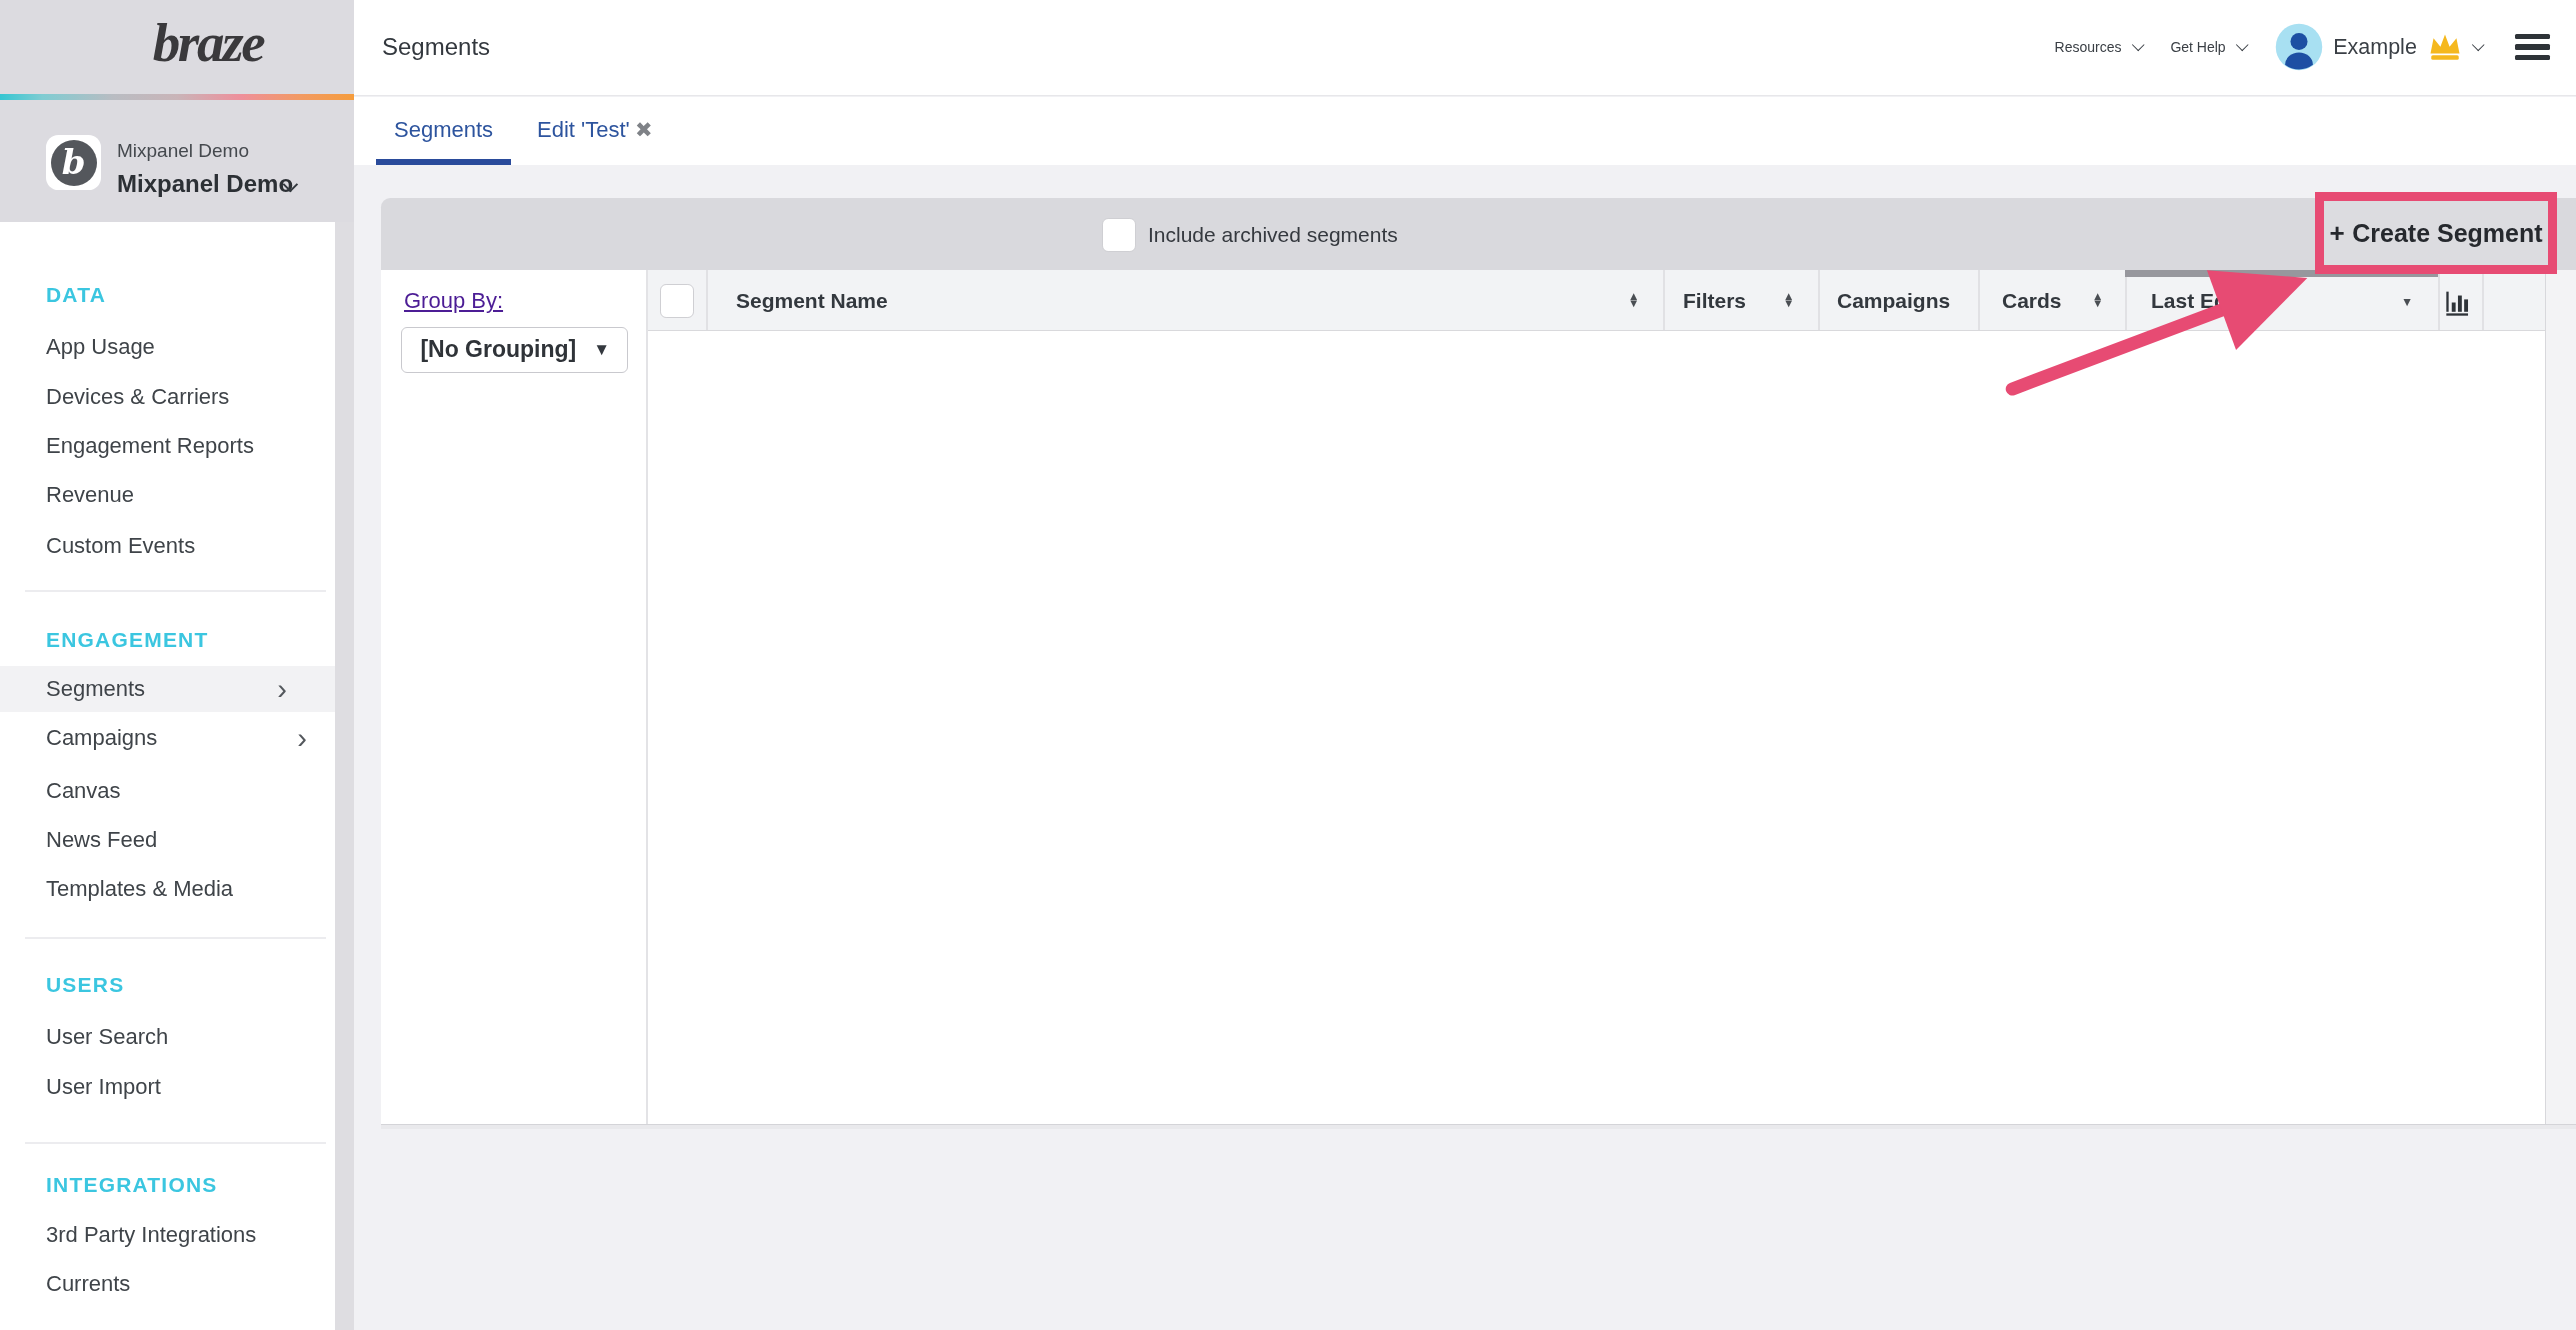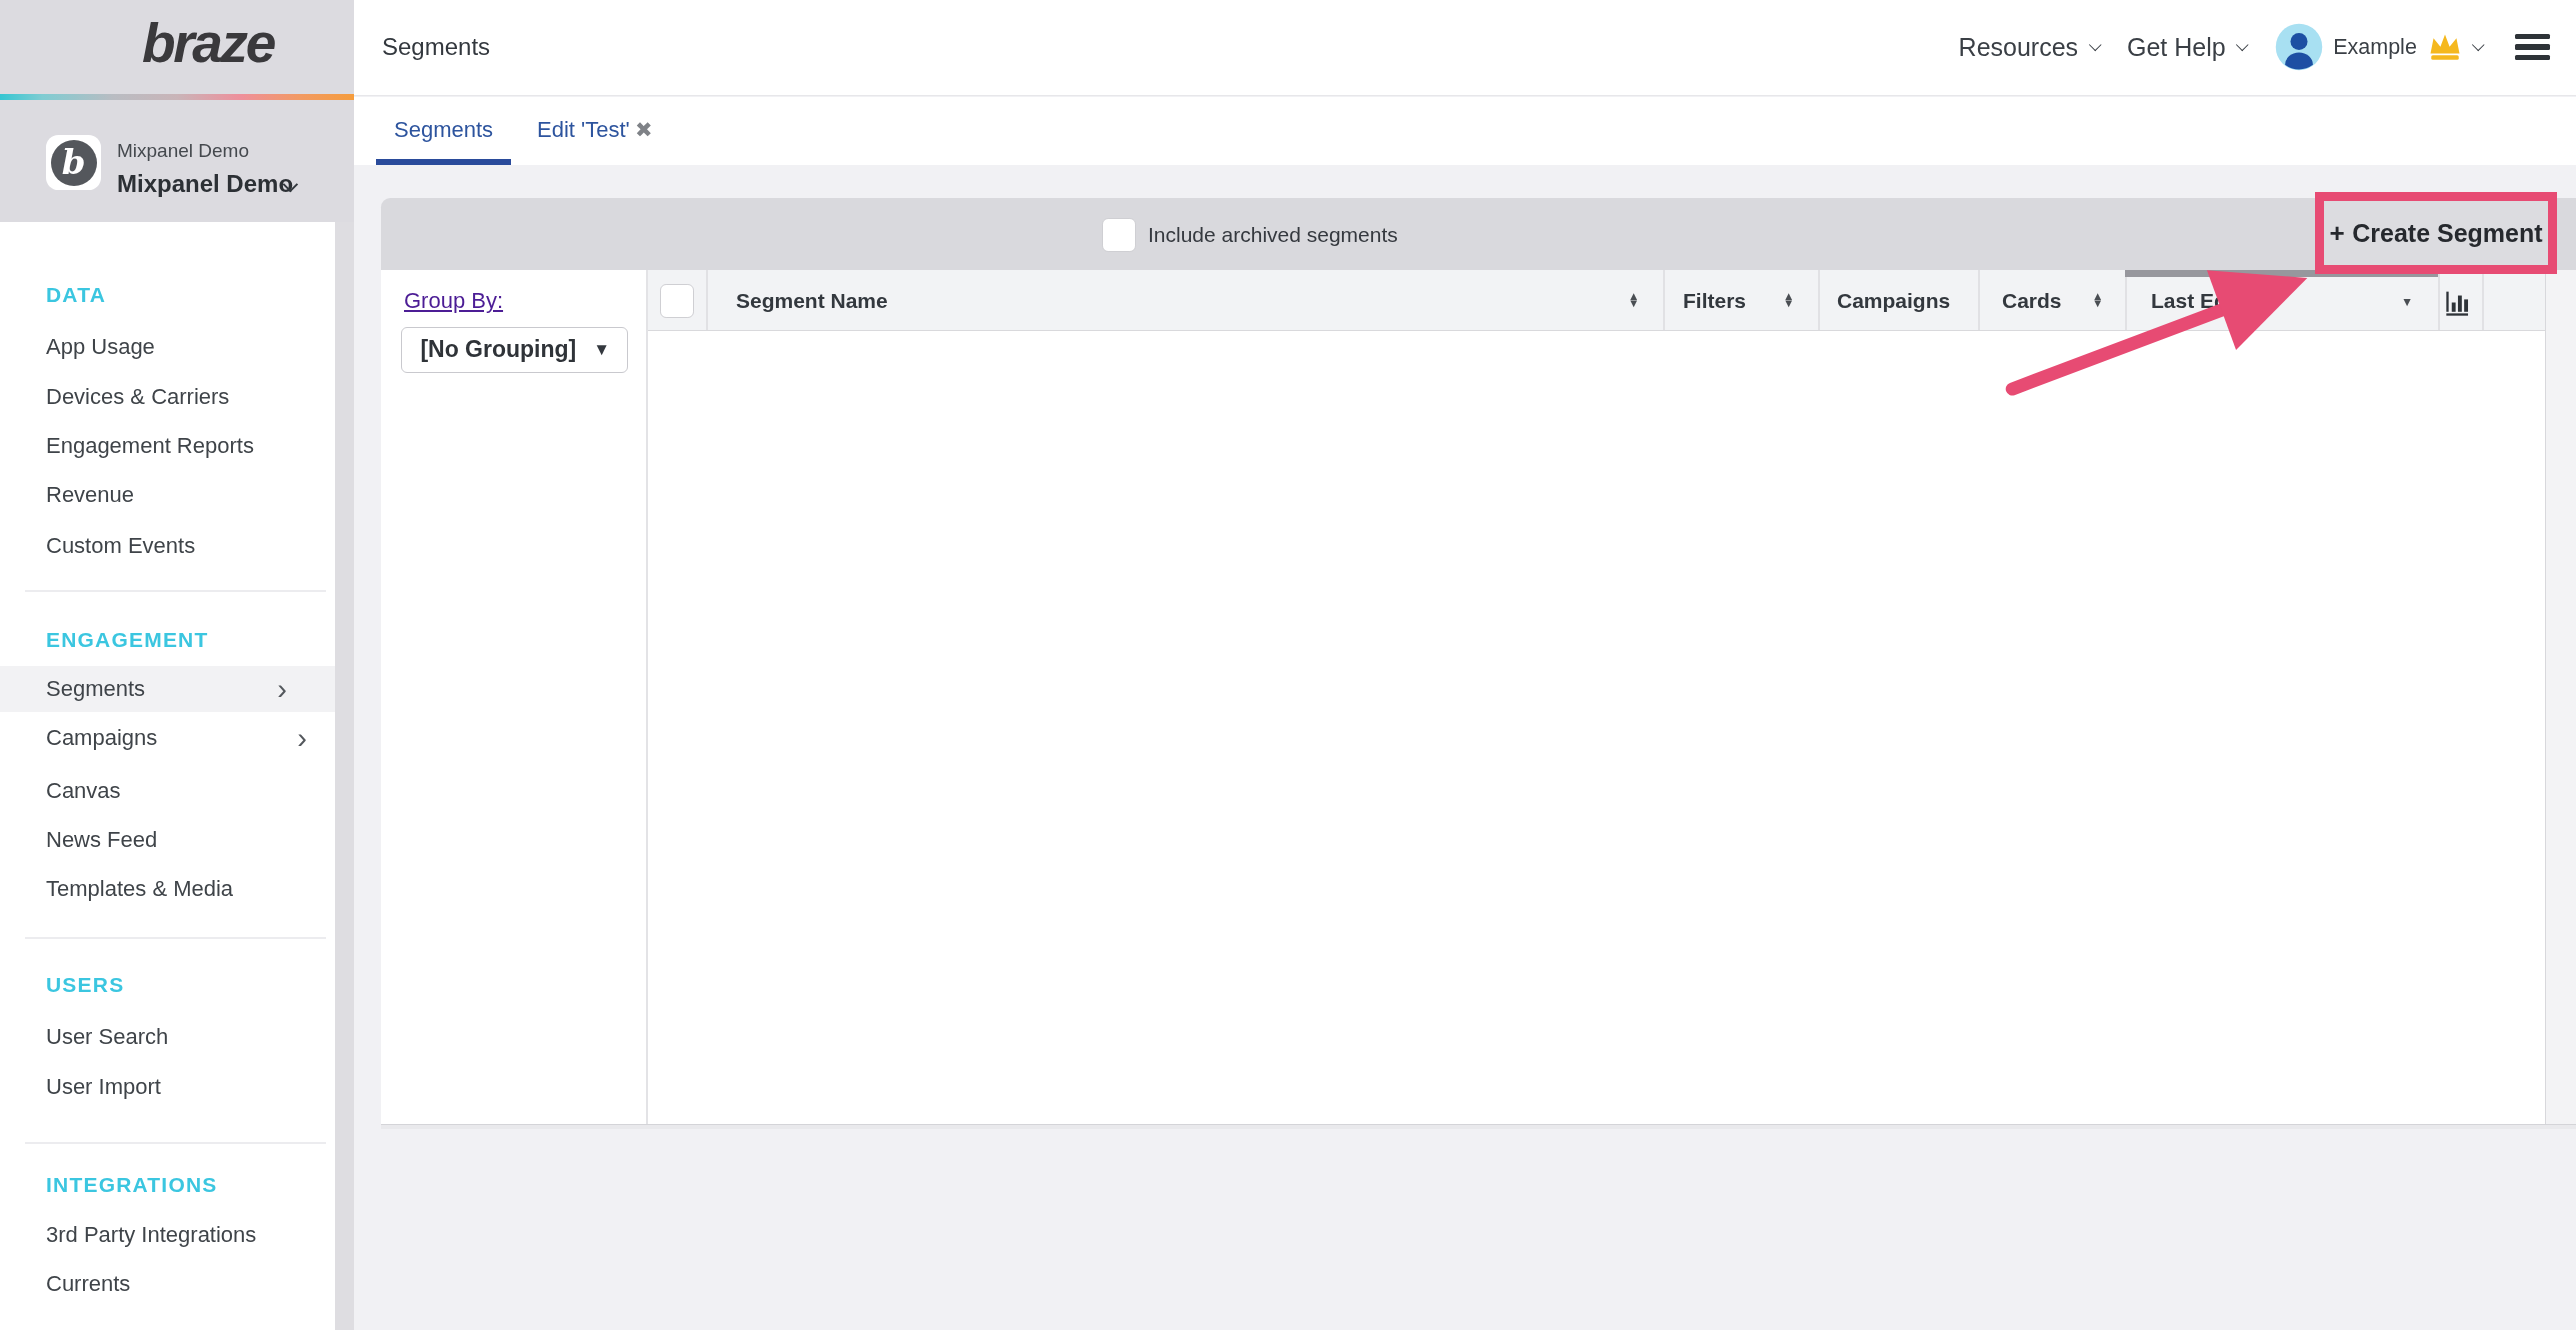--- a/index.html
+++ b/index.html
@@ -4,21 +4,21 @@
 <style>
   * { margin:0; padding:0; box-sizing:border-box; }
   html,body { width:2576px; height:1331px; overflow:hidden; }
   body { font-family:"Liberation Sans", sans-serif; background:#ffffff; color:#34393f; }
   .app { position:relative; width:2576px; height:1331px; overflow:hidden; background:#fff; }
 
   
   .sidebar { position:absolute; left:0; top:0; width:354px; height:1331px; background:#ffffff; }
   .sidebar-header { position:absolute; left:0; top:0; width:354px; height:222px; background:#dcdbe0; }
   .logo { position:absolute; left:0; top:10.7px; width:416px; text-align:center;
-          font-family:Liberation Sans, sans-serif; font-style:italic; font-weight:bold;
+          font-family:Liberation Serif, serif; font-style:italic; font-weight:bold;
           font-size:55px; color:#3a393c; letter-spacing:-2.3px; }
   .gradient-bar { position:absolute; left:0; top:94px; width:354px; height:6.1px;
           background:linear-gradient(90deg,#35c6d2 0%,#7fccd2 12%,#b9bcc2 32%,#c9b4b8 50%,#ee8f9b 68%,#f29a62 85%,#f59c3c 100%); }
   .ws-icon { position:absolute; left:46px; top:135px; width:55px; height:55px; background:#ffffff; border-radius:12.3px; }
   .ws-icon .circle { position:absolute; left:4.6px; top:4.6px; width:46px; height:46px; border-radius:50%;
           background:#54575c; color:#fff; font-family:"DejaVu Serif", serif; font-style:italic; font-weight:bold;
           font-size:34px; text-align:center; line-height:44px; }
   .ws-label { position:absolute; left:117px; top:140px; font-size:19px; color:#45494e; }
   .ws-name { position:absolute; left:117px; top:170px; font-size:24px; font-weight:bold; color:#2c3035; }
   .ws-chev { position:absolute; left:285px; top:179px; width:10.7px; height:10.7px;
@@ -33,21 +33,21 @@
   .sel-row { position:absolute; left:0; top:666px; width:335px; height:46px; background:#f2f2f4; }
   .sel-row .lbl { position:absolute; left:46px; height:46px; line-height:46px; font-size:22px; color:#3f4449; }
   .chev-r { position:absolute; right:48px; top:50%; transform:translateY(-50%); font-size:29px; color:#54585d; line-height:1; }
   .nav-i .chev-r { right:9.2px; }
 
   
   .main { position:absolute; left:354px; top:0; width:2222px; height:1331px; background:#f1f1f4; }
   .topbar { position:absolute; left:0; top:0; width:100%; height:96px; background:#ffffff; border-bottom:1.5px solid #e7e7ea; }
   .page-title { position:absolute; left:28px; top:0; height:94px; line-height:94px; font-size:24px; color:#33383e; }
   .topbar-right { position:absolute; right:26px; top:0; height:94px; display:flex; align-items:center; gap:29px; }
-  .menu-item { display:flex; align-items:center; gap:10.7px; font-size:25px; color:#3a3f45; cursor:pointer; }
+  .menu-item { display:flex; align-items:center; gap:10.7px; font-size:14px; color:#3a3f45; cursor:pointer; }
   .chev-d { width:9.2px; height:9.2px; border-right:1.9px solid #3a3f45; border-bottom:1.9px solid #3a3f45;
             transform:rotate(45deg) translateY(-2.3px); }
   .user-item { display:flex; align-items:center; gap:10.7px; cursor:pointer; }
   .user-name { font-size:21.5px; color:#3a3f45; }
   .hamburger { display:flex; flex-direction:column; gap:5.4px; cursor:pointer; margin-left:4.6px; }
   .hamburger div { width:35px; height:5.4px; border-radius:1.5px; background:#2e3338; }
 
   .tabbar { position:absolute; left:0; top:97px; width:100%; height:68px; background:#ffffff; }
   .tab1 { position:absolute; left:40px; top:0; height:68px; line-height:65px; font-size:22px; color:#2d549e; cursor:pointer; }
   .tab1-underline { position:absolute; left:21.5px; bottom:0; width:135px; height:6.1px; background:#2a4b9b; }

